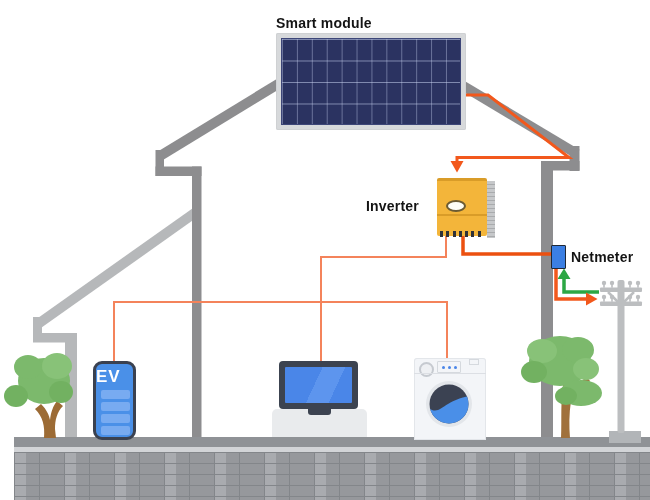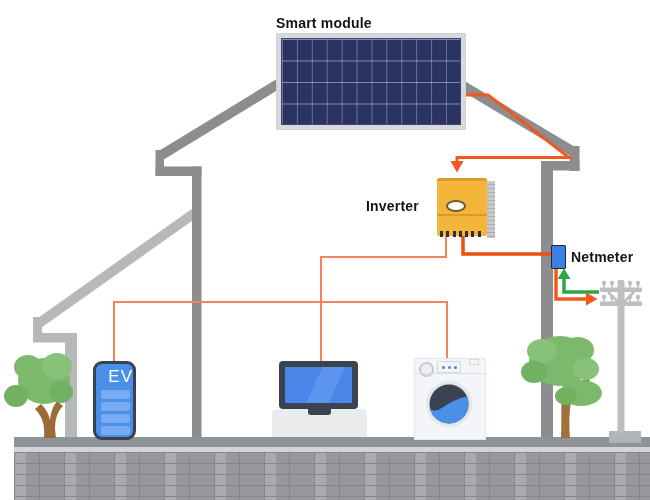--- a/index.html
+++ b/index.html
@@ -36,21 +36,21 @@
     background-image:repeating-linear-gradient(#c6c8ca 0 3px, #a9abad 3px 4px),
                      linear-gradient(#c6c8ca 0 68%, #4a4f57 68%);}
   .inv-oval{position:absolute;left:9px;top:22px;width:16px;height:8px;border-radius:50%;
     background:#fdfdf6;border:2px solid #6b5b33;}
   .inv-pins{position:absolute;left:3px;top:53px;width:44px;height:6px;display:flex;gap:3.3px;}
   .inv-pins i{width:3px;height:6px;background:#2e3138;}
   
   .netmeter{left:551px;top:245px;width:15px;height:24px;background:#3b7fe3;border:1.5px solid #1f2835;border-radius:1px;}
   
   .ev{left:93px;top:361px;width:43px;height:79px;background:#4a90e8;border:3px solid #3a4150;border-radius:9px;}
-  .ev-text{margin-top:3px;text-align:right;color:#ffffff;font-weight:normal;font-size:17px;letter-spacing:1px;}
+  .ev-text{margin-top:3px;text-align:left;color:#ffffff;font-weight:bold;font-size:17px;letter-spacing:1px;}
   .ev-slat{position:absolute;left:5px;width:29px;height:8.5px;border-radius:2px;background:#78abf1;}
   
   .desk{left:272px;top:409px;width:95px;height:28px;background:#e9ebed;border-radius:5px 5px 0 0;}
   .monitor{left:279px;top:361px;width:79px;height:48px;background:#3c4350;border-radius:4px;}
   .screen{position:absolute;left:6px;top:6px;right:6px;bottom:6px;
     background:linear-gradient(115deg,#4a86e8 0 45%,#5d95ee 45% 72%,#4a86e8 72%);border-radius:1px;}
   .stand{left:308px;top:408px;width:23px;height:7px;background:#3c4350;border-radius:0 0 3px 3px;}
   
   .washer{left:414px;top:358px;width:72px;height:82px;background:#f3f5f8;border-radius:3px 3px 0 0;
     box-shadow:0 0 0 1px #e3e6ea inset;}

